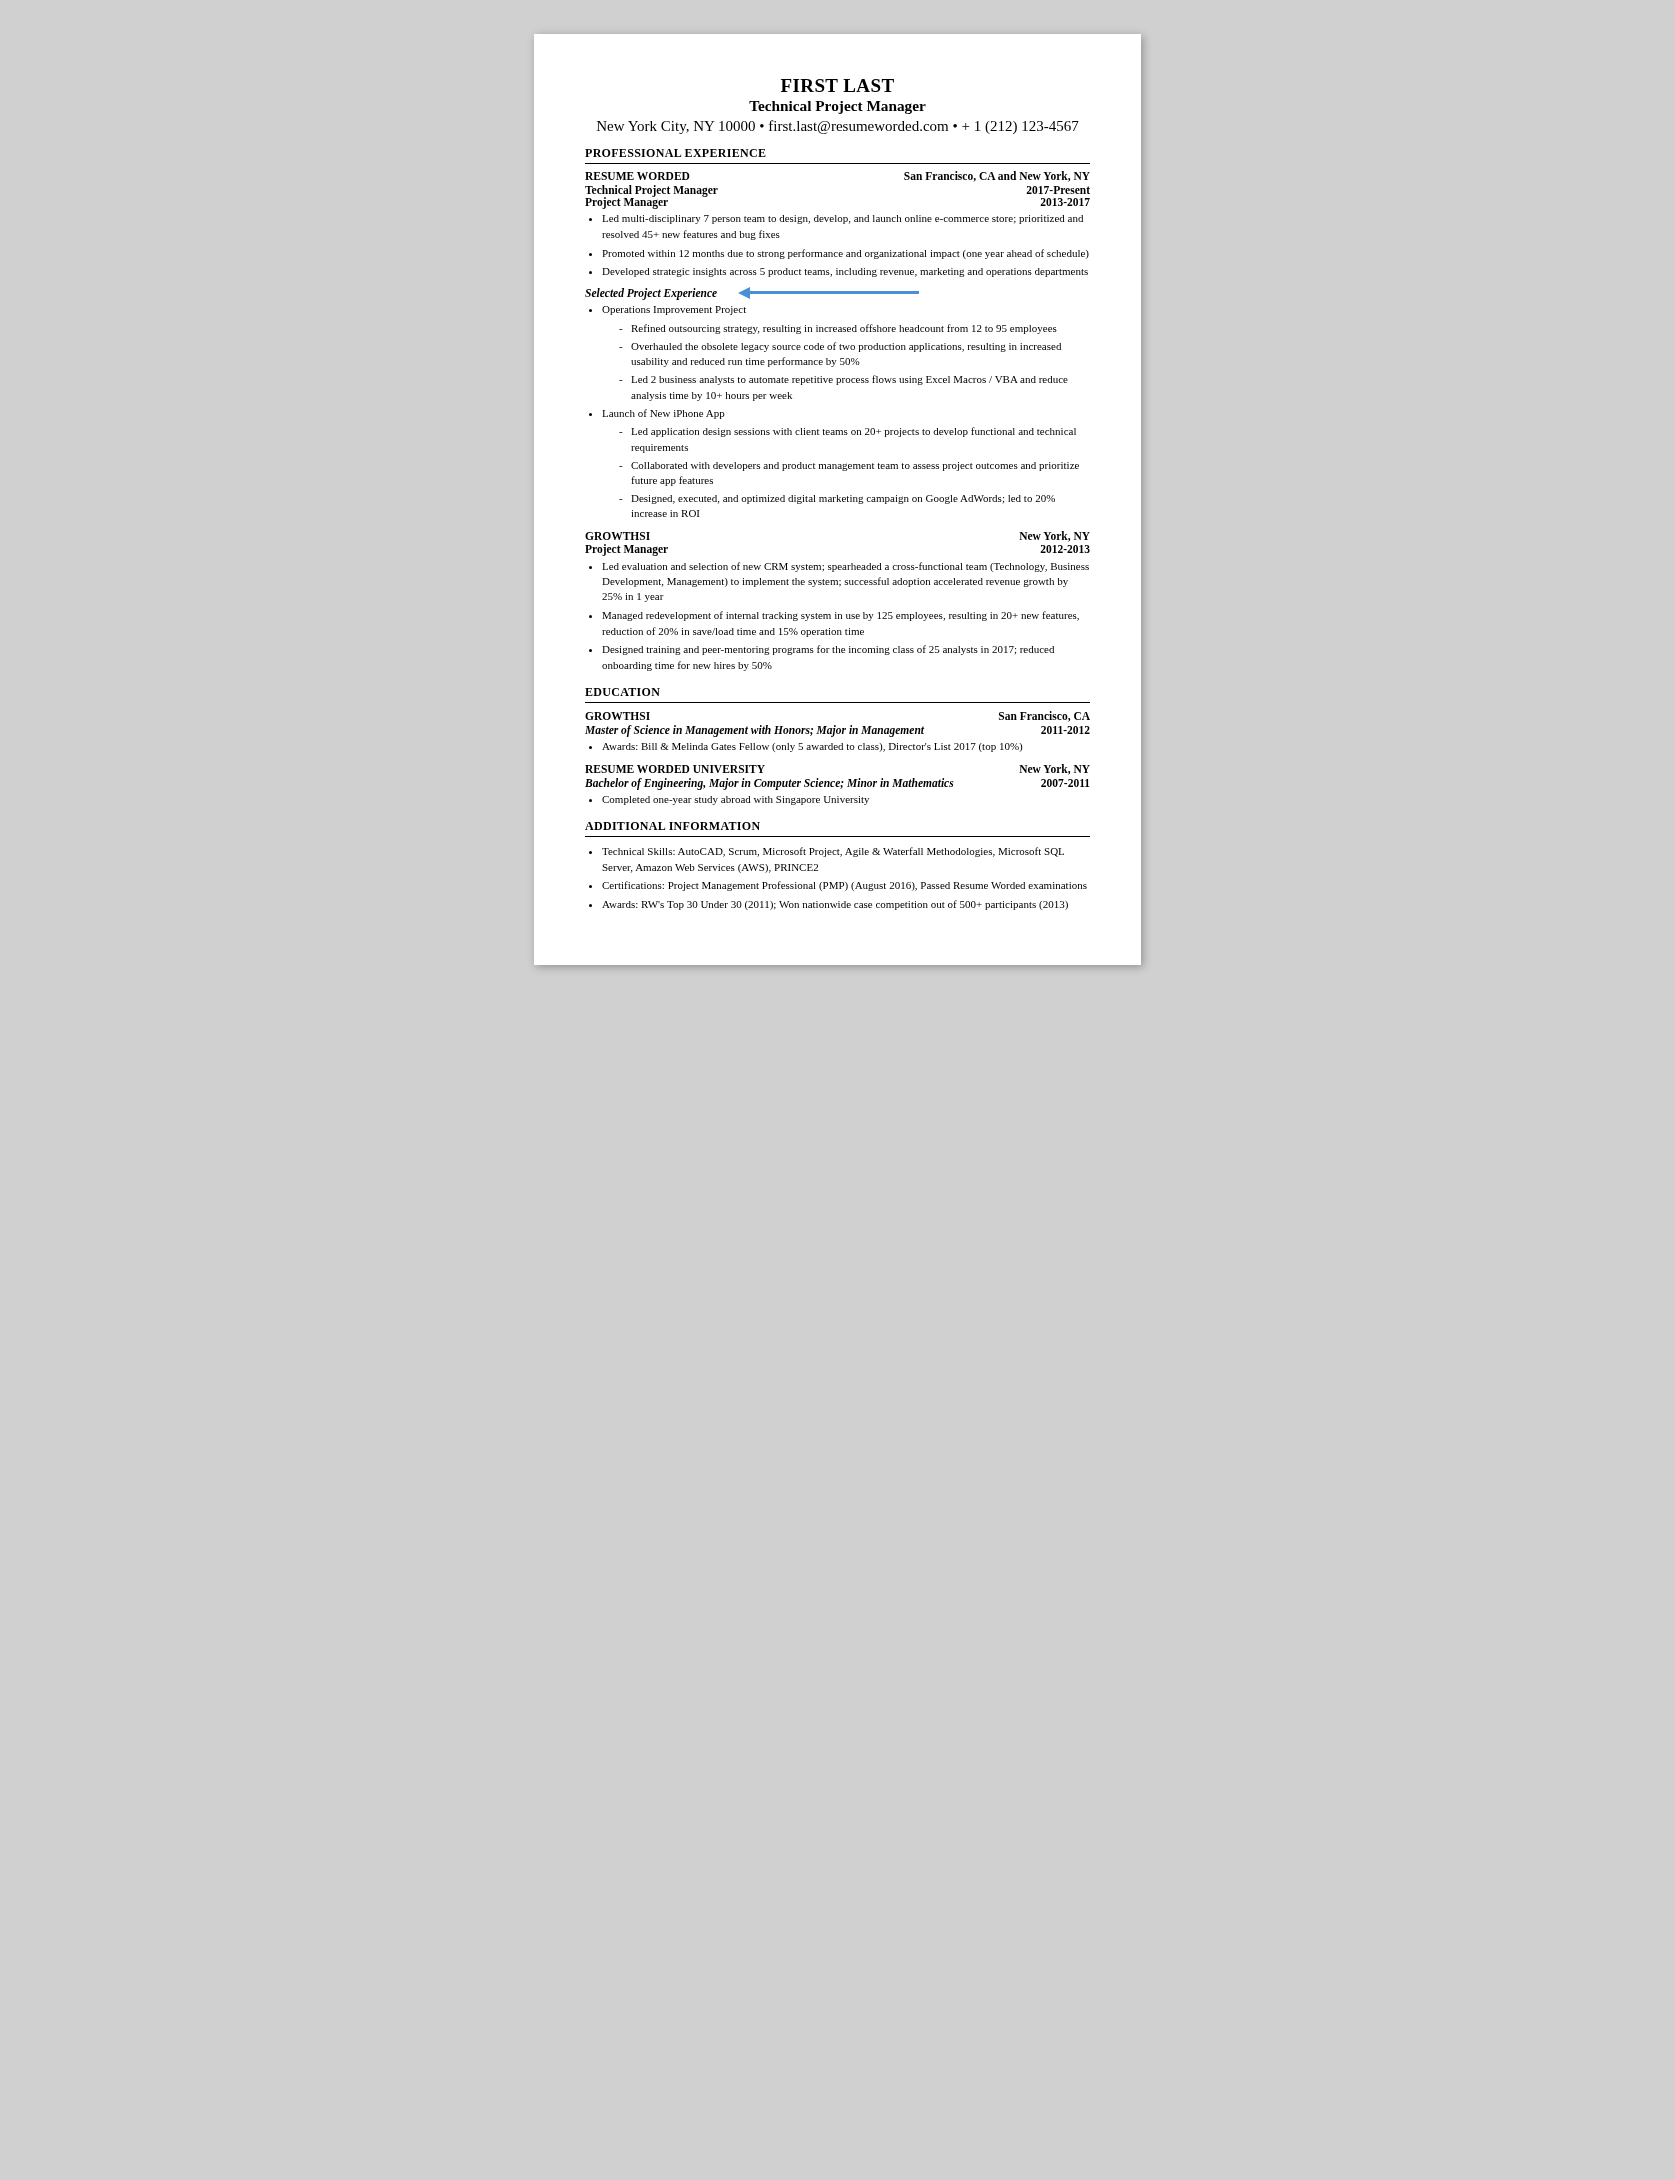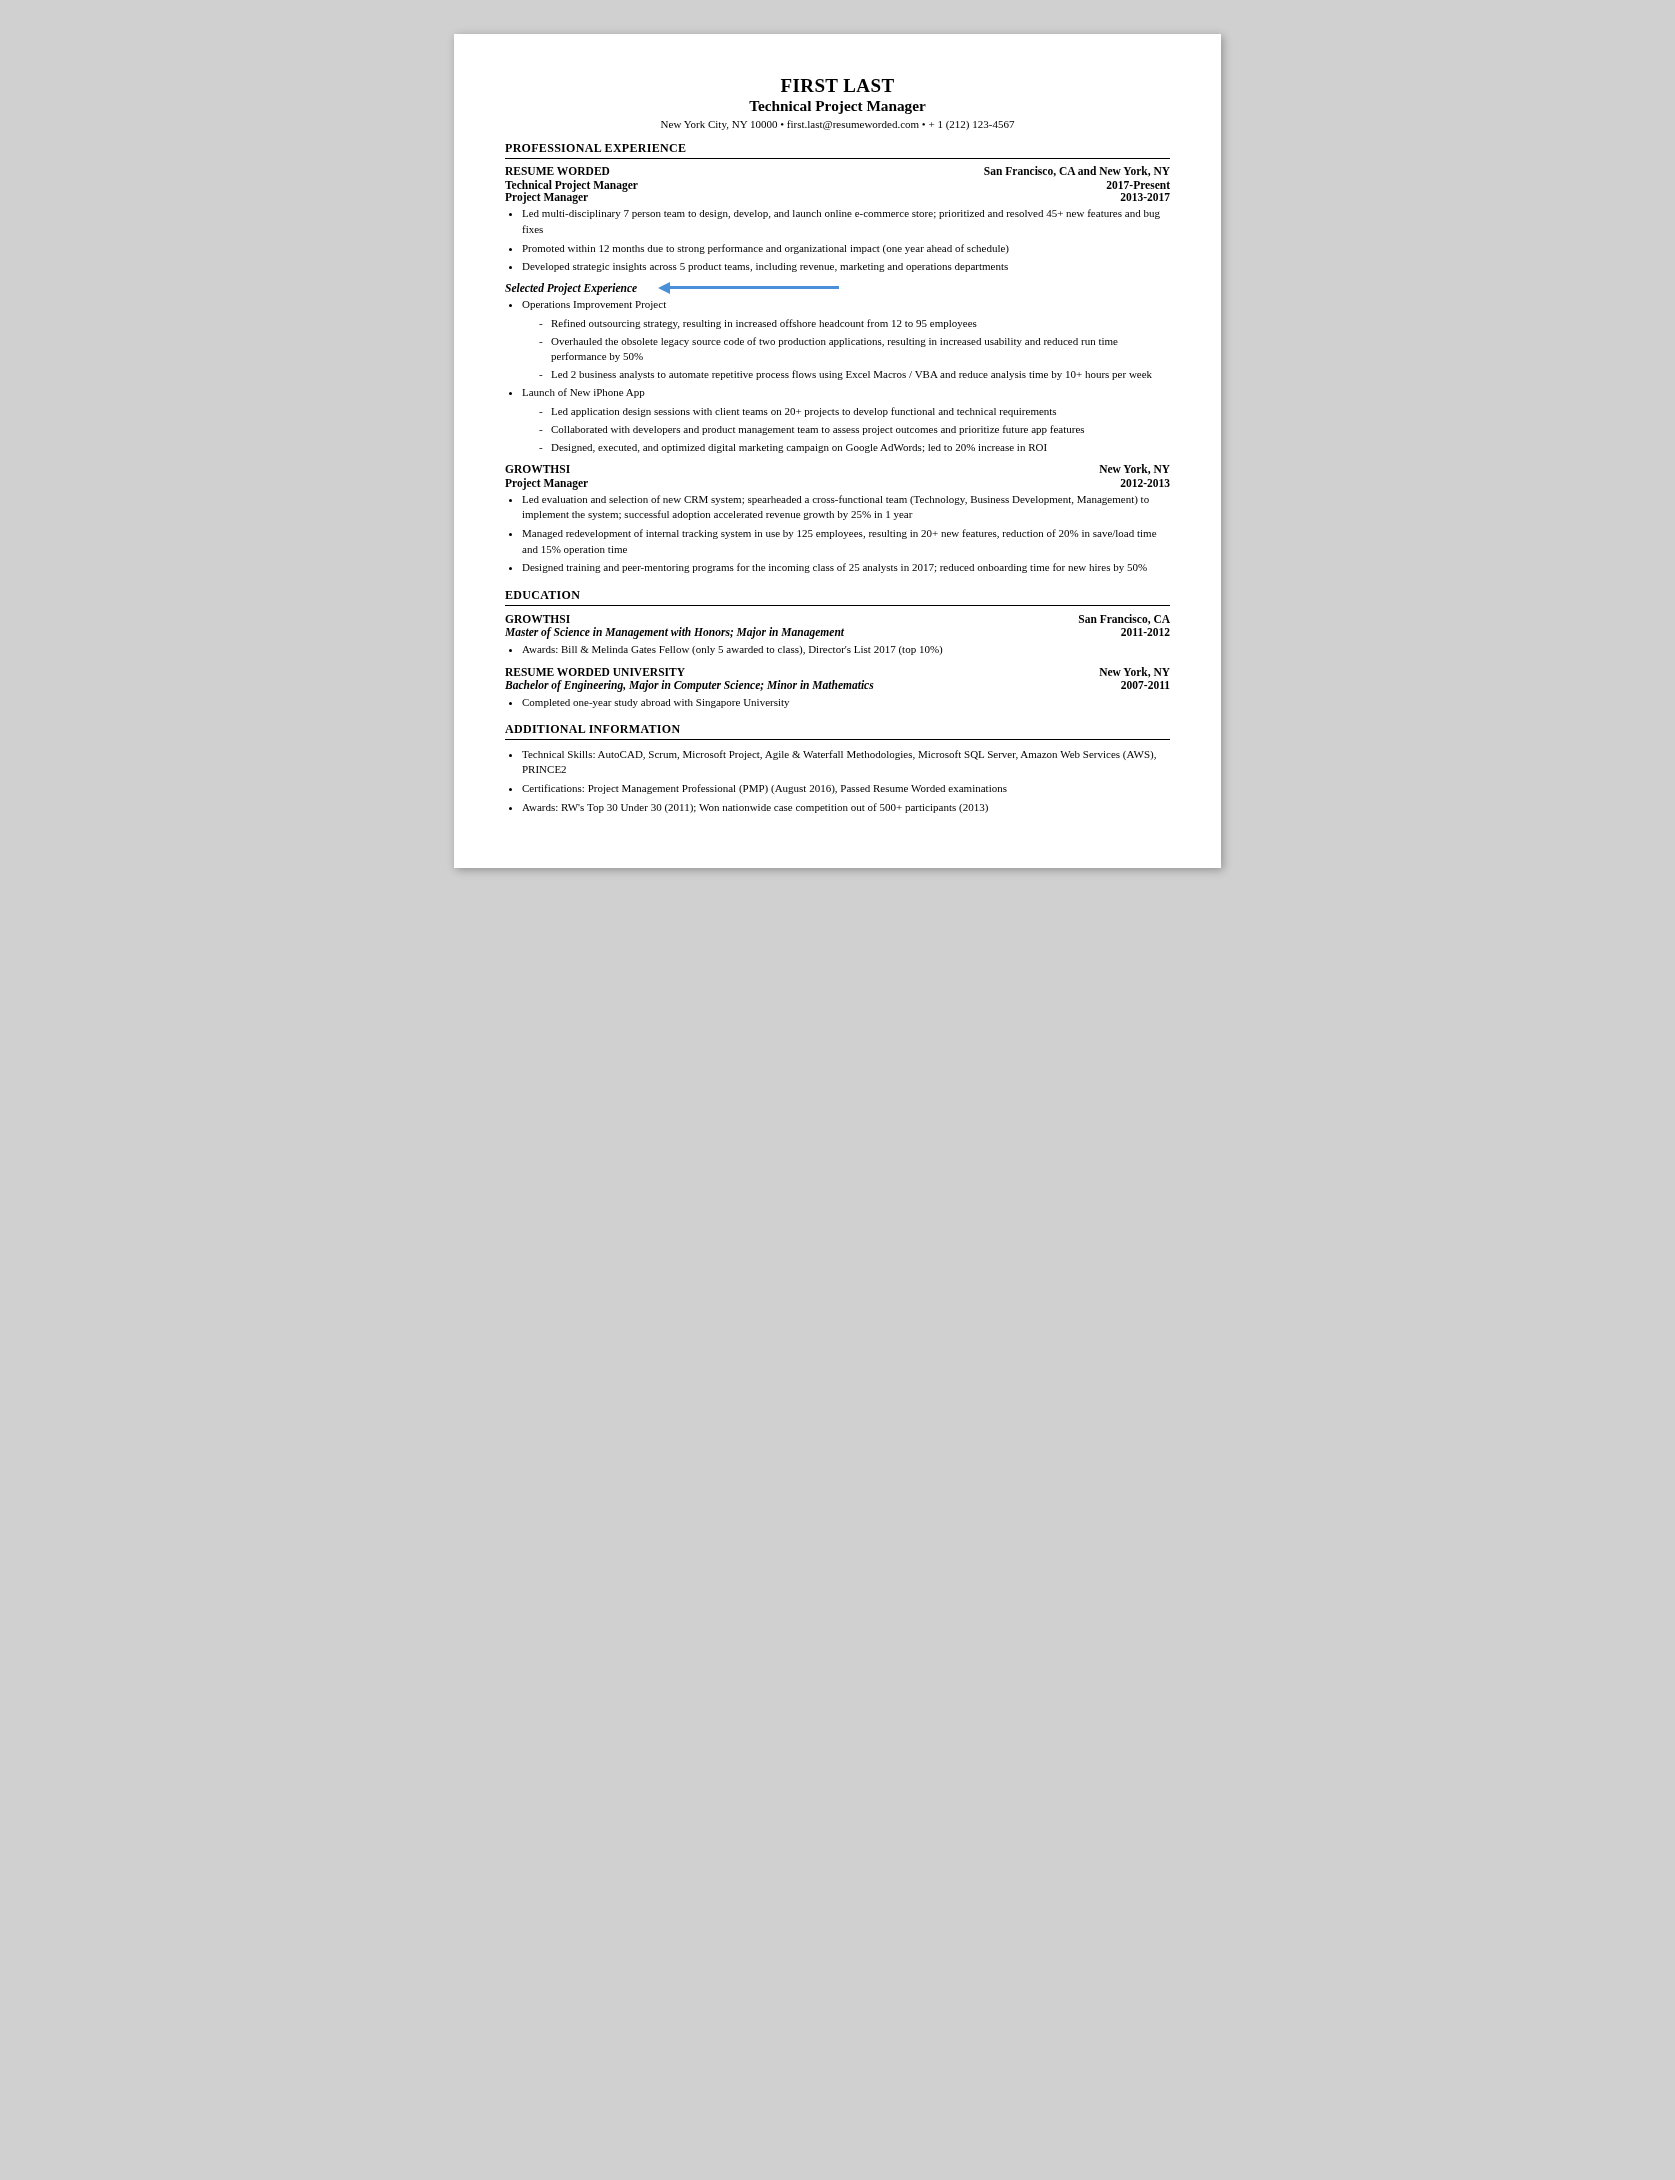--- a/index.html
+++ b/index.html
@@ -12,21 +12,21 @@
       background: #d0d0d0;
       display: flex;
       justify-content: center;
       align-items: flex-start;
       padding: 34px 17px;
       font-family: 'Times New Roman', Times, serif;
     }
 
     .resume-page {
       background: #ffffff;
-      width: 767px;
+      width: 607px;
       padding: 41px 51px;
       box-shadow: 1.7px 1.7px 8.5px rgba(0,0,0,0.3);
       position: relative;
     }
 
     .header {
       text-align: center;
       margin-bottom: 10.2px;
     }
 
@@ -35,21 +35,21 @@
       font-weight: bold;
       letter-spacing: 0.4px;
     }
 
     .header-title {
       font-size: 15.3px;
       font-weight: bold;
     }
 
     .header-contact {
-      font-size: 11px;
+      font-size: 15px;
       margin-top: 3.4px;
     }
 
     .section {
       margin-bottom: 12px;
     }
 
     .section-heading {
       font-size: 12px;
       font-weight: bold;

